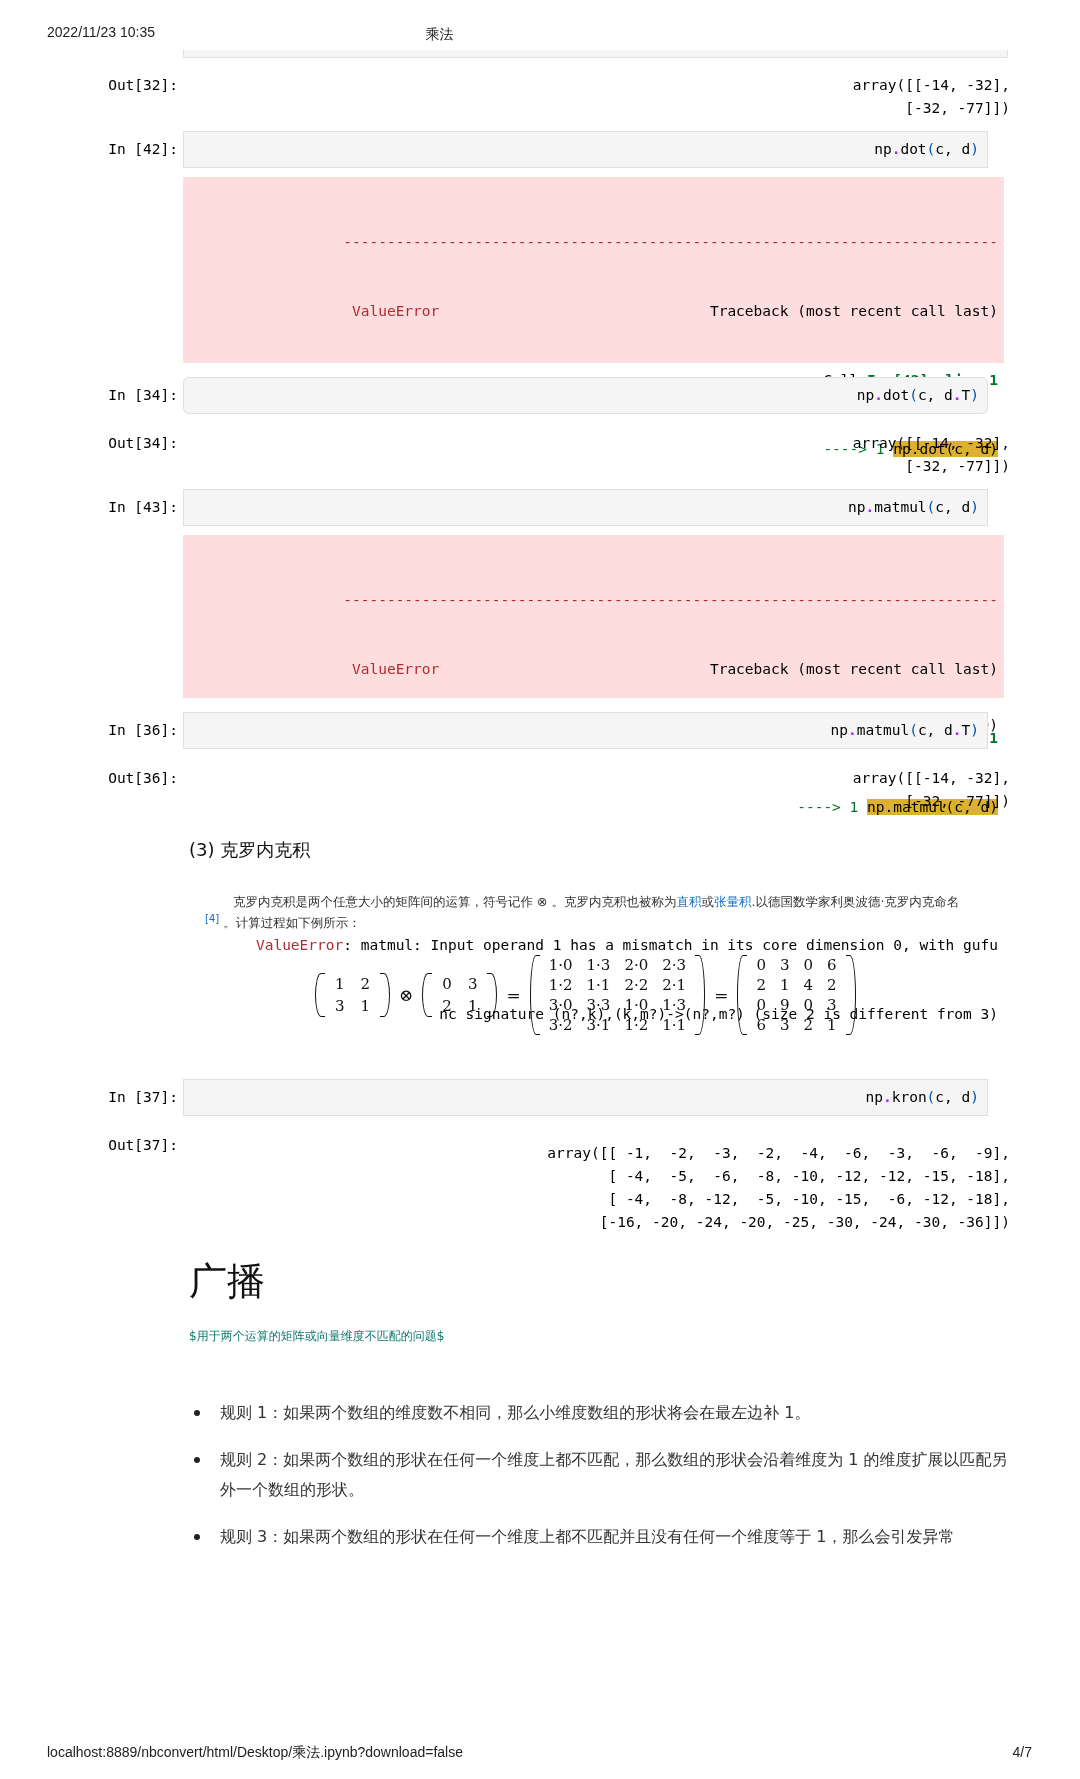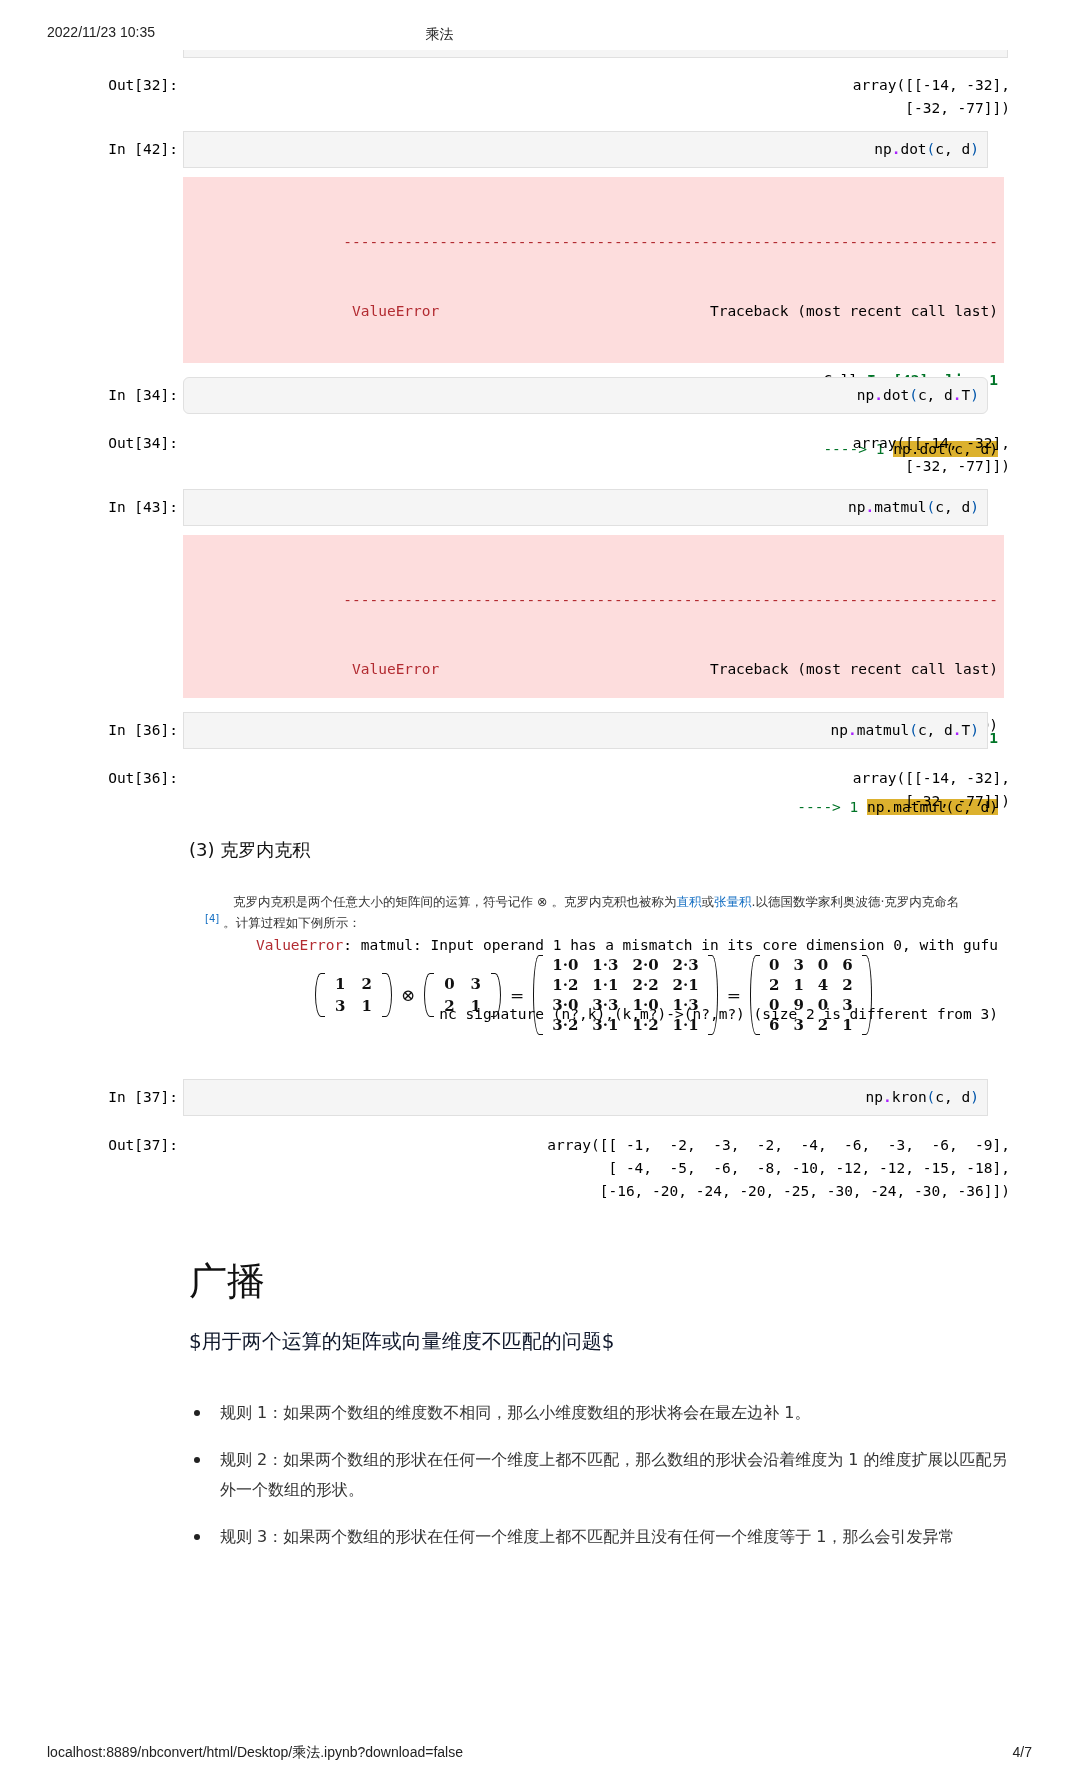--- a/index.html
+++ b/index.html
@@ -29,29 +29,29 @@
     .err-green { color: #007427; font-weight: bold; }
     .err-green-n { color: #007427; }
     .err-cyan { color: #60c6c8; }
     .err-blue { color: #0065ca; font-weight: bold; }
     .hl { background: #dcb12e; }
     .op { color: #aa22ff; font-weight: bold; }
     .paren { color: #0055aa; }
 
     .md-h3 { position: absolute; left: 189px; font-size: 18px; color: #111; font-family: "DejaVu Sans", sans-serif; }
     .md-h1 { position: absolute; left: 189px; font-size: 38px; color: #111; font-family: "DejaVu Sans", sans-serif; }
-    .md-p { position: absolute; left: 189px; font-size: 20px; color: #0f172a; }
+    .md-p { position: absolute; left: 189px; font-size: 12px; color: #0f766e; }
     .baike { position: absolute; left: 205px; top: 893px; width: 770px; font-size: 12.5px; color: #333; line-height: 17px; }
     .baike .indent { display: inline-block; width: 28px; }
     .baike a { color: #136ec2; text-decoration: none; }
     .baike sup { color: #136ec2; font-size: 10px; }
 
     .formula { position: absolute; left: 312px; top: 950px; height: 90px; display: flex; align-items: center;
                font-family: "DejaVu Serif", "Liberation Serif", serif; font-size: 15px; color: #111; }
-    .mat { display: inline-flex; align-items: stretch; margin: 0 3px; font-weight: bold; }
+    .mat { display: inline-flex; align-items: stretch; margin: 0 3px; }
     .mat .br { font-size: 1px; width: 9px; border: 1.5px solid #111; border-radius: 50%; }
     .mat .lb { border-right: none; border-top-right-radius: 0; border-bottom-right-radius: 0; border-top-left-radius: 60% 50%; border-bottom-left-radius: 60% 50%; }
     .mat .rb { border-left: none; border-top-left-radius: 0; border-bottom-left-radius: 0; border-top-right-radius: 60% 50%; border-bottom-right-radius: 60% 50%; }
     .mat table { border-collapse: collapse; margin: 0 2px; }
     .mat td { padding: 0 8px; line-height: 22px; text-align: center; white-space: nowrap; }
     .mat.small td { line-height: 20px; padding: 0 7px; }
     .sym { margin: 0 6px; font-size: 17px; }
 
     .rules { position: absolute; left: 192px; top: 1398px; width: 800px; margin: 0; padding: 0 0 0 28px; list-style: none;
              font-size: 16px; color: #333; line-height: 30px; }
@@ -227,21 +227,21 @@
     </span>
 </div>
 
 <div class="cell" style="top:1079px">
   <div class="prompt code" style="top:7px">In [37]:</div>
   <div class="input-area code" style="top:0;height:37px;padding-top:6px;box-sizing:border-box;"><span>np</span><span class="op">.</span><span>kron</span><span class="paren">(</span><span>c, d</span><span class="paren">)</span></div>
 </div>
 
 <div class="cell" style="top:1134px">
   <div class="prompt code" style="top:0">Out[37]:</div>
-  <div class="output-area code" style="top:0"><div>array([[ -1,  -2,  -3,  -2,  -4,  -6,  -3,  -6,  -9],</div><div>       [ -4,  -5,  -6,  -8, -10, -12, -12, -15, -18],</div><div>       [-16, -20, -24, -20, -25, -30, -24, -30, -36]])</div></div>
+  <div class="output-area code" style="top:8px"><div>array([[ -1,  -2,  -3,  -2,  -4,  -6,  -3,  -6,  -9],</div><div>       [ -4,  -5,  -6,  -8, -10, -12, -12, -15, -18],</div><div>       [ -4,  -8, -12,  -5, -10, -15,  -6, -12, -18],</div><div>       [-16, -20, -24, -20, -25, -30, -24, -30, -36]])</div></div>
 </div>
 
 <div class="md-h1" style="top:1256px">广播</div>
 <div class="md-p" style="top:1328px">$用于两个运算的矩阵或向量维度不匹配的问题$</div>
 
 <ul class="rules">
   <li><span class="bullet"></span><span>规则 1：如果两个数组的维度数不相同，那么小维度数组的形状将会在最左边补 1。</span></li>
   <li><span class="bullet"></span><span>规则 2：如果两个数组的形状在任何一个维度上都不匹配，那么数组的形状会沿着维度为 1 的维度扩展以匹配另外一个数组的形状。</span></li>
   <li><span class="bullet"></span><span>规则 3：如果两个数组的形状在任何一个维度上都不匹配并且没有任何一个维度等于 1，那么会引发异常</span></li>
 </ul>

